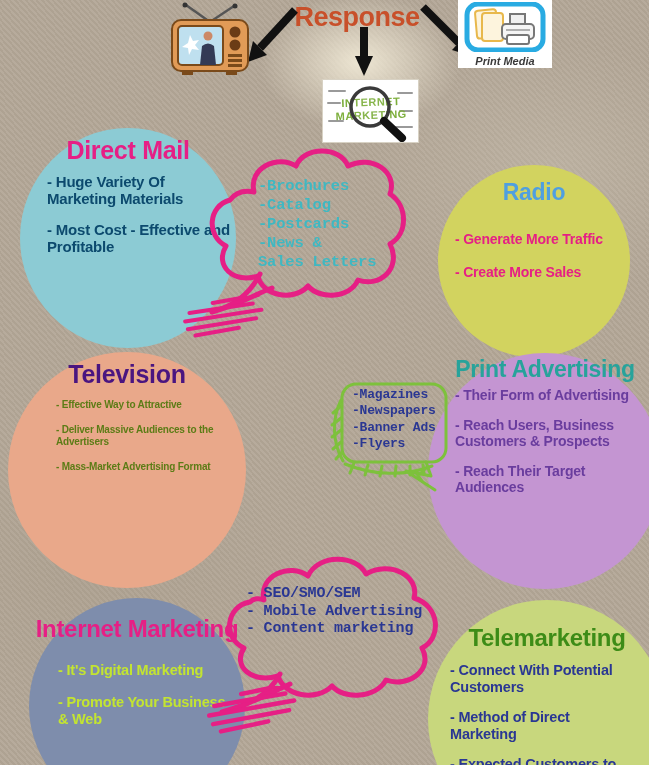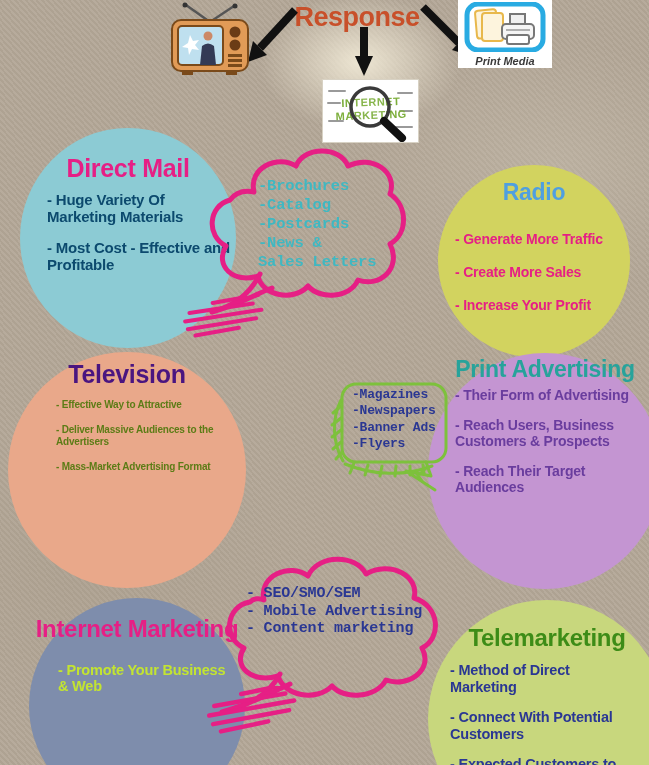--- a/index.html
+++ b/index.html
@@ -26,21 +26,21 @@
   .inet-img{position:absolute; left:322px; top:79px; width:95px; height:62px; background:#ffffff; border:1px solid #d8d2c4;}
   .inet-words{position:absolute; left:8px; top:16px; width:80px; text-align:center;
     font-size:11px; line-height:1.15; color:#7daf3c; letter-spacing:0.5px; white-space:pre-line; transform:rotate(-2deg);}
   .wc-line{position:absolute; background:#9a9a9a; height:2px; border-radius:1px;}
   .inet-mag{position:absolute; left:0; top:0;}
   
   .sec{position:absolute; border-radius:50%;}
   .sec h2{margin:0; text-align:center; letter-spacing:-0.3px; font-weight:bold;}
   .sec .bullets p{margin:0; line-height:1.14; letter-spacing:-0.2px;}
   .sec-dm{left:20px; top:128px; width:216px; height:220px; background:#8ccbd4; padding-top:8px; box-sizing:border-box;}
-  .sec-dm h2{font-size:25px; color:#e61f85;margin-top:18px;}
+  .sec-dm h2{font-size:25px; color:#e61f85;}
   .sec-dm .bullets{margin:8px 0 0 27px; width:186px; font-size:15px; color:#0c4a6e;}
   .sec-dm .bullets p{margin-bottom:14px;}
   .sec-radio{left:438px; top:165px; width:192px; height:192px; background:#d2d35f; padding-top:14px; box-sizing:border-box;}
   .sec-radio h2{font-size:23px; color:#4f9fe0;}
   .sec-radio .bullets{margin:26px 0 0 17px; width:175px; font-size:14px; color:#e61f85;}
   .sec-radio .bullets p{margin-bottom:17px;}
   .sec-tv{left:8px; top:352px; width:238px; height:236px; background:#e9a88a; padding-top:8px; box-sizing:border-box;}
   .sec-tv h2{font-size:25px; color:#4a1580;}
   .sec-tv .bullets{margin:10px 0 0 48px; width:172px; font-size:10px; color:#5c7c16;}
   .sec-tv .bullets p{margin-bottom:14px;}
@@ -142,21 +142,20 @@
       <p>- Huge Variety Of Marketing Materials</p>
       <p>- Most Cost - Effective and Profitable</p>
     </div>
   </section>
 
   <section class="sec sec-radio">
     <h2>Radio</h2>
     <div class="bullets">
       <p>- Generate More Traffic</p>
       <p>- Create More Sales</p>
-      <p>- Increase Your Profit</p>
     </div>
   </section>
 
   <section class="sec sec-tv">
     <h2>Television</h2>
     <div class="bullets">
       <p>- Effective Way to Attractive</p>
       <p>- Deliver Massive Audiences to the Advertisers</p>
       <p>- Mass-Market Advertising Format</p>
     </div>
@@ -167,29 +166,30 @@
     <div class="bullets">
       <p>- Their Form of Advertising</p>
       <p>- Reach Users, Business Customers &amp; Prospects</p>
       <p>- Reach Their Target Audiences</p>
     </div>
   </section>
 
   <section class="sec sec-im">
     <h2>Internet Marketing</h2>
     <div class="bullets">
+      <p>- It's Digital Marketing</p>
       <p>- Promote Your Business &amp; Web</p>
     </div>
   </section>
 
   <section class="sec sec-tm">
     <h2>Telemarketing</h2>
     <div class="bullets">
+      <p>- Connect With Potential Customers</p>
       <p>- Method of Direct Marketing</p>
-      <p>- Connect With Potential Customers</p>
       <p>- Expected Customers to</p>
     </div>
   </section>
 
   <svg class="bubble-svg b1" width="215" height="200" viewBox="0 0 215 200">
     <g fill="none" stroke="#e61f85" stroke-width="5" stroke-linejoin="round" stroke-linecap="round">
       <path d="M58 52 C52 28 82 14 100 26 C108 6 144 6 152 26 C176 14 202 32 194 54 C212 66 212 94 194 104 C206 128 184 148 162 140 C154 158 124 160 112 146 C98 162 66 156 62 136 C38 144 18 126 30 106 C10 96 12 66 34 60 C40 52 48 50 58 52 Z"></path>
       <path d="M64 134 C54 154 38 166 16 172 C44 164 60 154 76 148"></path>
     </g>
   </svg>

